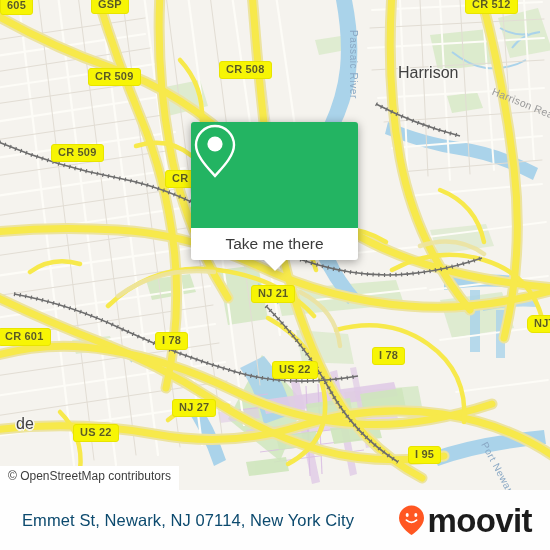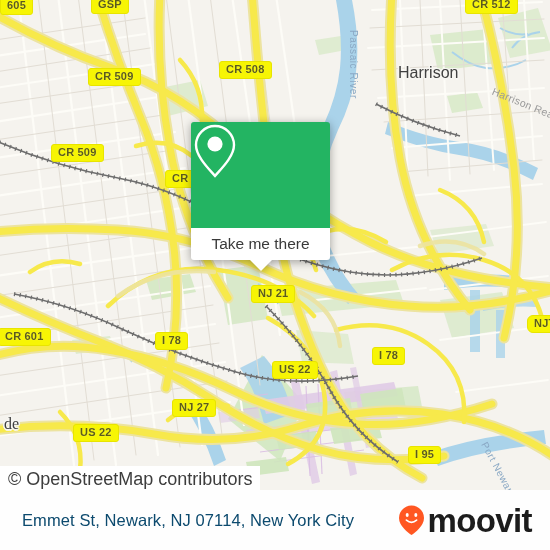--- a/index.html
+++ b/index.html
@@ -51,21 +51,21 @@
   .road-name{
     position:absolute;
     color:#9a9a9a;
     font-size:10.5px;
     white-space:nowrap;
     letter-spacing:.3px;
   }
 
   
   .popup{
-    position:absolute;left:191px;top:122px;width:139px;
+    position:absolute;left:191px;top:122px;width:167px;
     filter:drop-shadow(0 2px 5px rgba(0,0,0,.35));
   }
   .popup-body{
     background:#23b462;height:106px;border-radius:3px 3px 0 0;
     display:flex;align-items:center;justify-content:center;
   }
   .popup-btn{
     background:#ffffff;height:32px;border-radius:0 0 3px 3px;
     display:flex;align-items:center;justify-content:center;
     color:#3a3a3a;font-size:15.5px;cursor:pointer;
@@ -76,21 +76,21 @@
     border-left:11px solid transparent;
     border-right:11px solid transparent;
     border-top:11px solid #ffffff;
   }
 
   
   .attrib{
     position:absolute;left:0;top:466px;
     background:#ffffff;
     padding:3px 8px 10px 8px;
-    font-size:18px;color:#3d3d3d;
+    font-size:12px;color:#3d3d3d;
     white-space:nowrap;
     z-index:5;
   }
 
   
   .footer{
     position:absolute;left:0;top:490px;width:550px;height:60px;
     background:rgba(255,255,255,.93);
     display:flex;align-items:center;
     z-index:6;
@@ -332,21 +332,21 @@
         <div class="shield" style="left: 172px; top: 399px;">NJ 27</div>
         <div class="shield" style="left: 73px; top: 424px;">US 22</div>
         <div class="shield" style="left: 408px; top: 446px;">I 95</div>
       </div>
 
     <div>
         <div class="place" style="left: 398px; top: 64px;">Harrison</div>
         <div class="water-label" style="left: 359px; top: 30px; transform-origin: 0px 0px; transform: rotate(90deg);">Passaic River</div>
         <div class="water-label" style="left: 489px; top: 440px; transform-origin: 0px 0px; transform: rotate(62deg);">Port Newark</div>
         <div class="road-name" style="left: 495px; top: 85px; transform-origin: 0px 0px; transform: rotate(22deg);">Harrison Reac</div>
-        <div class="place" style="left: 4px; top: 415px; font-family: Liberation Serif, serif;">de</div>
+        <div class="place" style="left: 16px; top: 415px;">de</div>
       </div>
 
     <div class="popup">
       <div class="popup-body">
         <svg width="48" height="58" viewBox="0 0 48 58">
           <path d="M24 4 C13.5 4 5 12.5 5 23 C5 35 19 48 24 54 C29 48 43 35 43 23 C43 12.5 34.5 4 24 4 Z" fill="none" stroke="#ffffff" stroke-width="2.4"></path>
           <circle cx="24" cy="22" r="7.6" fill="#ffffff"></circle>
         </svg>
       </div>
       <div class="popup-btn">

